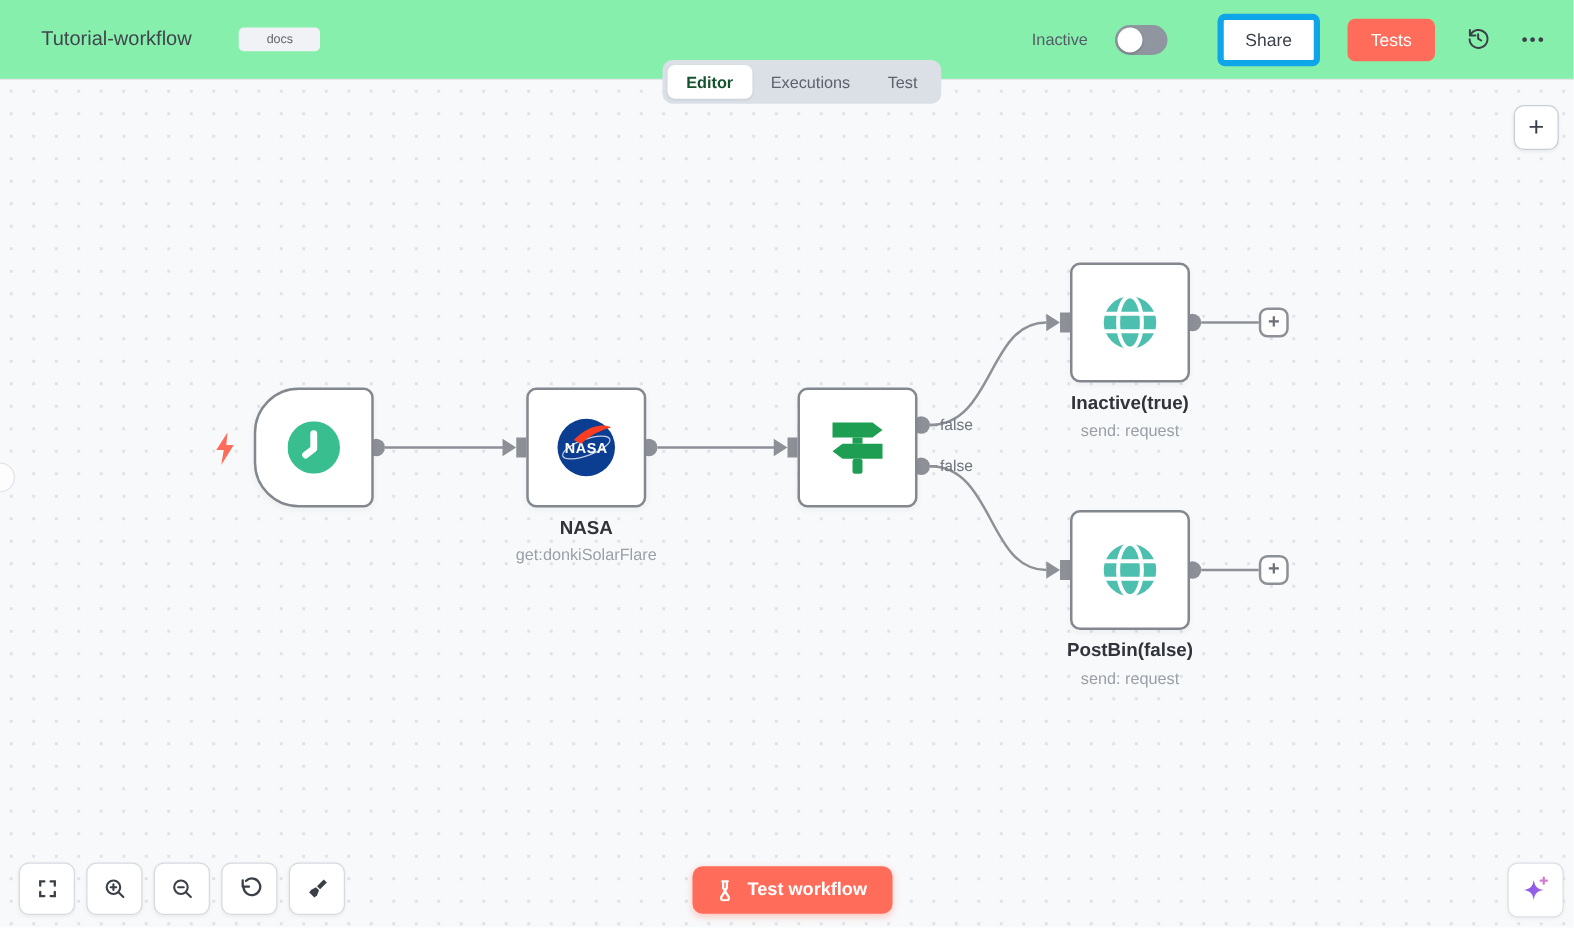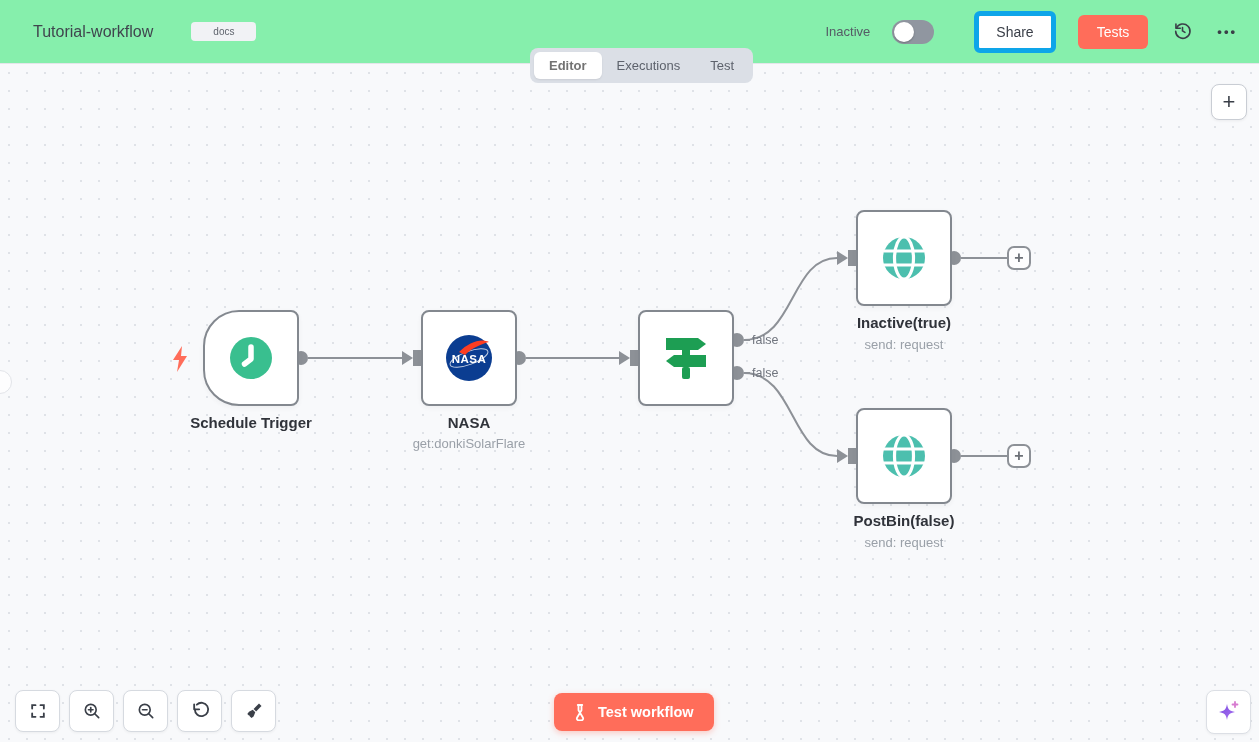--- a/index.html
+++ b/index.html
@@ -27,21 +27,21 @@
   .icon-btn { margin-left:24px; background:none; border:none; cursor:pointer;
     color:#3a3f48; display:flex; align-items:center; }
   .dots { font-size:13px; letter-spacing:2px; color:#3a3f48; font-weight:700; }
 
   
   .tab-switcher { position:absolute; left:530px; top:48px; z-index:6;
     background:#dbdfe6; border-radius:8px; padding:4px; display:flex;
     align-items:center; }
   .tab { font-size:13px; color:#5d626c; padding:6px 15px; border-radius:6px;
     cursor:pointer; white-space:nowrap; }
-  .tab.active { background:#fff; color:#737373; font-weight:700;
+  .tab.active { background:#fff; color:#14532d; font-weight:700;
     box-shadow:0 1px 2px rgba(0,0,0,.08); }
 
   
   .canvas { position:relative; width:1259px; height:678px;
     background-color:#f8f9fb;
     background-image:radial-gradient(circle, #dfe2e7 1.2px, transparent 1.3px);
     background-size:18px 18px; overflow:hidden; }
   .conn-layer { position:absolute; left:0; top:0; pointer-events:none; }
 
   .node { position:absolute; width:96px; height:96px; background:#fff;
@@ -157,21 +157,20 @@
   <svg style="position:absolute; left:171px; top:281px;" width="18" height="28" viewBox="0 0 18 28">
     <path d="M11 1 L2 15 h6 L6 27 L16 11 h-6 Z" fill="#ff6d5a"></path>
   </svg>
 
   <div class="node trigger" style="left:203px; top:246px;">
     <svg width="42" height="42" viewBox="0 0 42 42">
       <circle cx="21" cy="21" r="21" fill="#39bf8f"></circle>
       <path d="M21 10 V22 L14.5 27" stroke="#fff" stroke-width="5.5" fill="none" stroke-linecap="round" stroke-linejoin="round"></path>
     </svg>
   </div>
-  <div class="node-label" style="left:141px; top:350px;">Schedule Trigger</div>
 
   <div class="node" style="left:421px; top:246px;">
     <svg width="48" height="48" viewBox="0 0 48 48">
       <circle cx="24" cy="24" r="23" fill="#0b3d91"></circle>
       <ellipse cx="24" cy="24" rx="20" ry="6.5" fill="none" stroke="#ffffff" stroke-width="1" opacity="0.75" transform="rotate(-20 24 24)"></ellipse>
       <text x="24" y="28.5" font-size="11.5" font-weight="bold" fill="#ffffff" text-anchor="middle" font-family="Liberation Sans, sans-serif" letter-spacing="0.5">NASA</text>
       <path d="M14 18 C 24 8, 36 4, 44 8 C 36 10, 27 14, 20 21 Z" fill="#fc3d21"></path>
     </svg>
   </div>
   <div class="node-label" style="left:359px; top:350px;">NASA</div>

